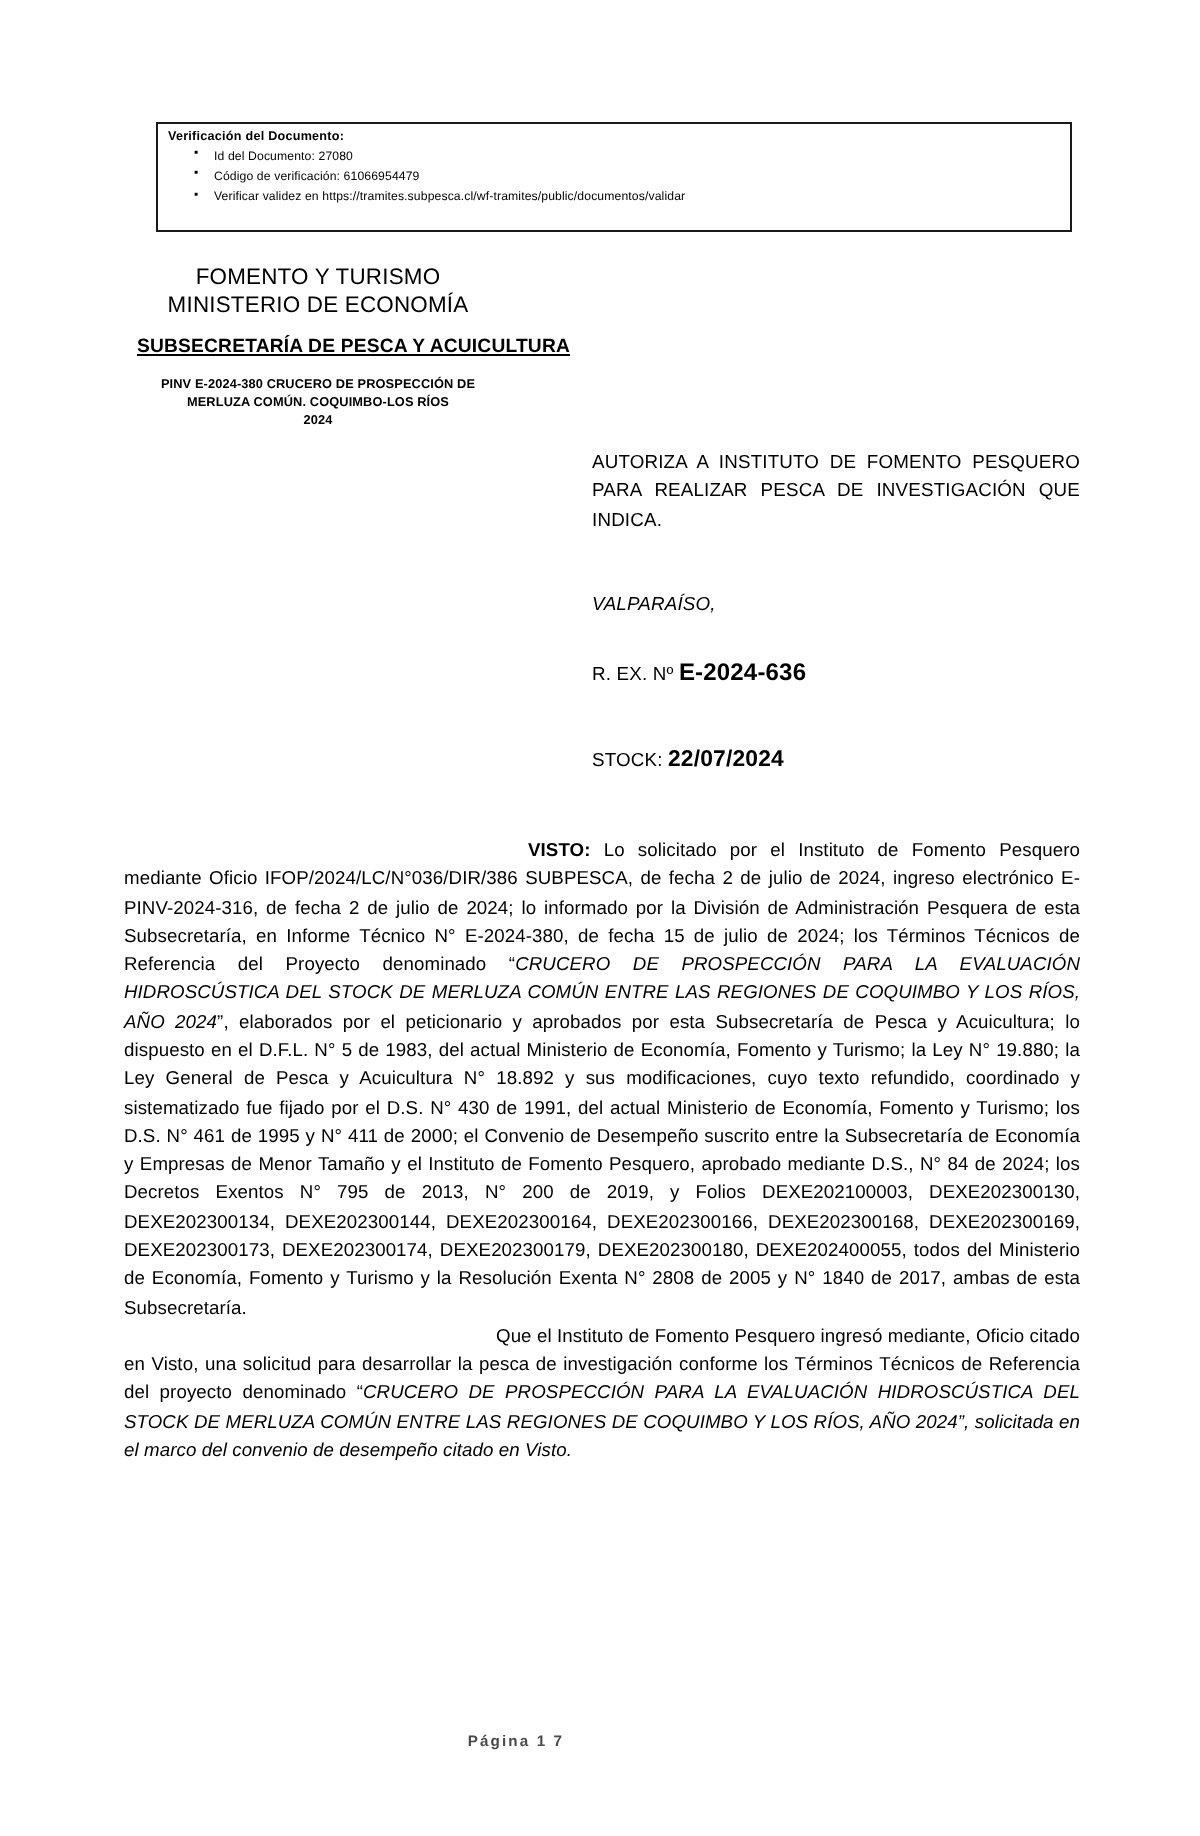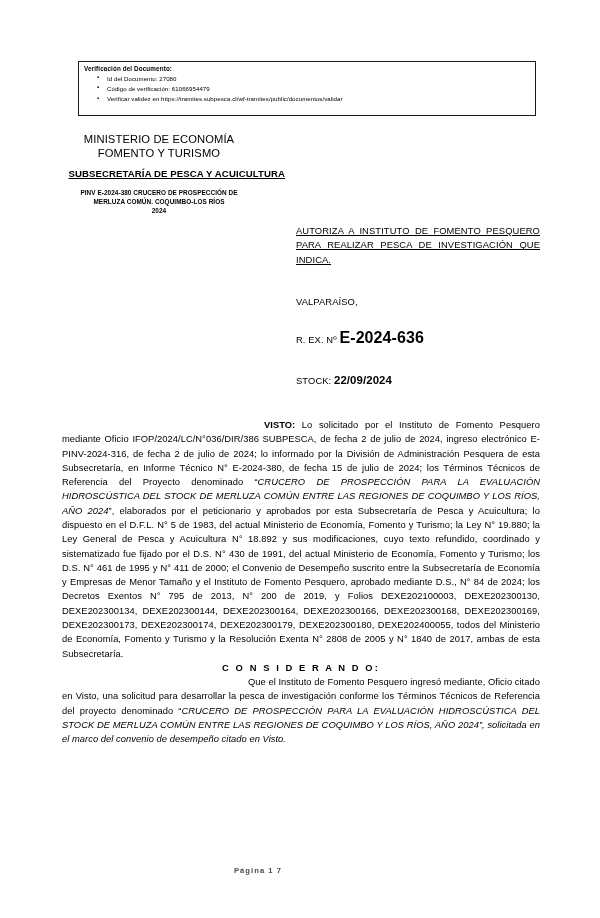--- a/index.html
+++ b/index.html
@@ -94,44 +94,44 @@
     margin-top: 8px;
     letter-spacing: 0.01em;
   }
 
   
   .hdr-right {
     position: absolute;
     left: 296px;
     top: 224px;
     width: 244px;
-    text-decoration: underline;
   }
   .title-auth {
     font-size: 9.4px;
     line-height: 1.52;
     text-align: justify;
     text-align-last: justify;
     letter-spacing: 0.01em;
   }
   .line-valparaiso {
     position: absolute;
     left: 296px;
     top: 296px;
     font-size: 9.4px;
     letter-spacing: 0.01em;
+    font-style: italic;
   }
   .line-rex {
     position: absolute;
     left: 296px;
     top: 329px;
     font-size: 9.4px;
     letter-spacing: 0.01em;
   }
-  .line-rex b { font-size: 16px; }
+  .line-rex b { font-size: 12px; }
   .line-fecha {
     position: absolute;
     left: 296px;
     top: 374px;
     font-size: 9.4px;
     letter-spacing: 0.01em;
   }
   .line-fecha b { font-size: 11.4px; }
 
   
@@ -183,51 +183,50 @@
   <div class="verif-box">
     <div class="verif-title">Verificación del Documento:</div>
     <ul class="verif-list">
       <li>Id del Documento: 27080</li>
       <li>Código de verificación: 61066954479</li>
       <li>Verificar validez en https://tramites.subpesca.cl/wf-tramites/public/documentos/validar</li>
     </ul>
   </div>
 
   <div class="hdr-left">
+    <div class="hdr-ministry">FOMENTO Y TURISMO</div>
     <div class="hdr-ministry">MINISTERIO DE ECONOMÍA</div>
-    <div class="hdr-ministry">FOMENTO Y TURISMO</div>
     <div class="hdr-sub">SUBSECRETARÍA DE PESCA Y ACUICULTURA</div>
     <div class="hdr-project">
       <div>PINV E-2024-380 CRUCERO DE PROSPECCIÓN DE</div>
       <div>MERLUZA COMÚN. COQUIMBO-LOS RÍOS</div>
       <div>2024</div>
     </div>
   </div>
 
   <div class="hdr-right">
     <div class="title-auth">AUTORIZA A INSTITUTO DE FOMENTO PESQUERO PARA REALIZAR PESCA DE INVESTIGACIÓN QUE INDICA.</div>
   </div>
 
   <div class="line-valparaiso">VALPARAÍSO,</div>
 
   <div class="line-rex">
     <span>R. EX. Nº </span><b>E-2024-636</b>
   </div>
 
   <div class="line-fecha">
-    <span>STOCK: </span><b>22/09/2024</b>
+    <span>STOCK: </span><b>22/07/2024</b>
   </div>
 
   <div class="body-text">
 
     <p class="lead-in">
       <span style="display:inline-block;width:186px;"></span><span class="kw">VISTO:</span><span> Lo solicitado por el Instituto de Fomento Pesquero mediante Oficio IFOP/2024/LC/N°036/DIR/386 SUBPESCA, de fecha 2 de julio de 2024, ingreso electrónico E-PINV-2024-316, de fecha 2 de julio de 2024; lo informado por la División de Administración Pesquera de esta Subsecretaría, en Informe Técnico N° E-2024-380, de fecha 15 de julio de 2024; los Términos Técnicos de Referencia del Proyecto denominado “</span><span class="proj">CRUCERO DE PROSPECCIÓN PARA LA EVALUACIÓN HIDROSCÚSTICA DEL STOCK DE MERLUZA COMÚN ENTRE LAS REGIONES DE COQUIMBO Y LOS RÍOS, AÑO 2024</span><span>”, elaborados por el peticionario y aprobados por esta Subsecretaría de Pesca y Acuicultura; lo dispuesto en el D.F.L. N° 5 de 1983, del actual Ministerio de Economía, Fomento y Turismo; la Ley N° 19.880; la Ley General de Pesca y Acuicultura N° 18.892 y sus modificaciones, cuyo texto refundido, coordinado y sistematizado fue fijado por el D.S. N° 430 de 1991, del actual Ministerio de Economía, Fomento y Turismo; los D.S. N° 461 de 1995 y N° 411 de 2000; el Convenio de Desempeño suscrito entre la Subsecretaría de Economía y Empresas de Menor Tamaño y el Instituto de Fomento Pesquero, aprobado mediante D.S., N° 84 de 2024; los Decretos Exentos  N° 795 de 2013, N° 200 de 2019,  y Folios </span><span>DEXE202100003, DEXE202300130, DEXE202300134, DEXE202300144, DEXE202300164, DEXE202300166, DEXE202300168, DEXE202300169, DEXE202300173, DEXE202300174, DEXE202300179, DEXE202300180, DEXE202400055,</span><span> todos del Ministerio de Economía, Fomento y Turismo y la Resolución Exenta N° 2808 de 2005 y N° 1840 de 2017, ambas de esta Subsecretaría.</span>
     </p>
 
-    <p class="considerando">C O N S I D E R A N D O:</p>
 
     <p class="para-indent">
       <span style="display:inline-block;width:186px;"></span><span>Que el Instituto de Fomento Pesquero ingresó mediante, Oficio citado en Visto, una solicitud para desarrollar la pesca de investigación conforme los Términos Técnicos de Referencia del proyecto denominado “</span><span class="proj">CRUCERO DE PROSPECCIÓN PARA LA EVALUACIÓN HIDROSCÚSTICA DEL STOCK DE MERLUZA COMÚN ENTRE LAS REGIONES DE COQUIMBO Y LOS RÍOS, AÑO 2024</span><span class="ital">”, solicitada en el marco del convenio de desempeño citado en Visto.</span>
     </p>
 
   </div>
 
   <div class="footer">Página 1 7</div>
 
 </div>

